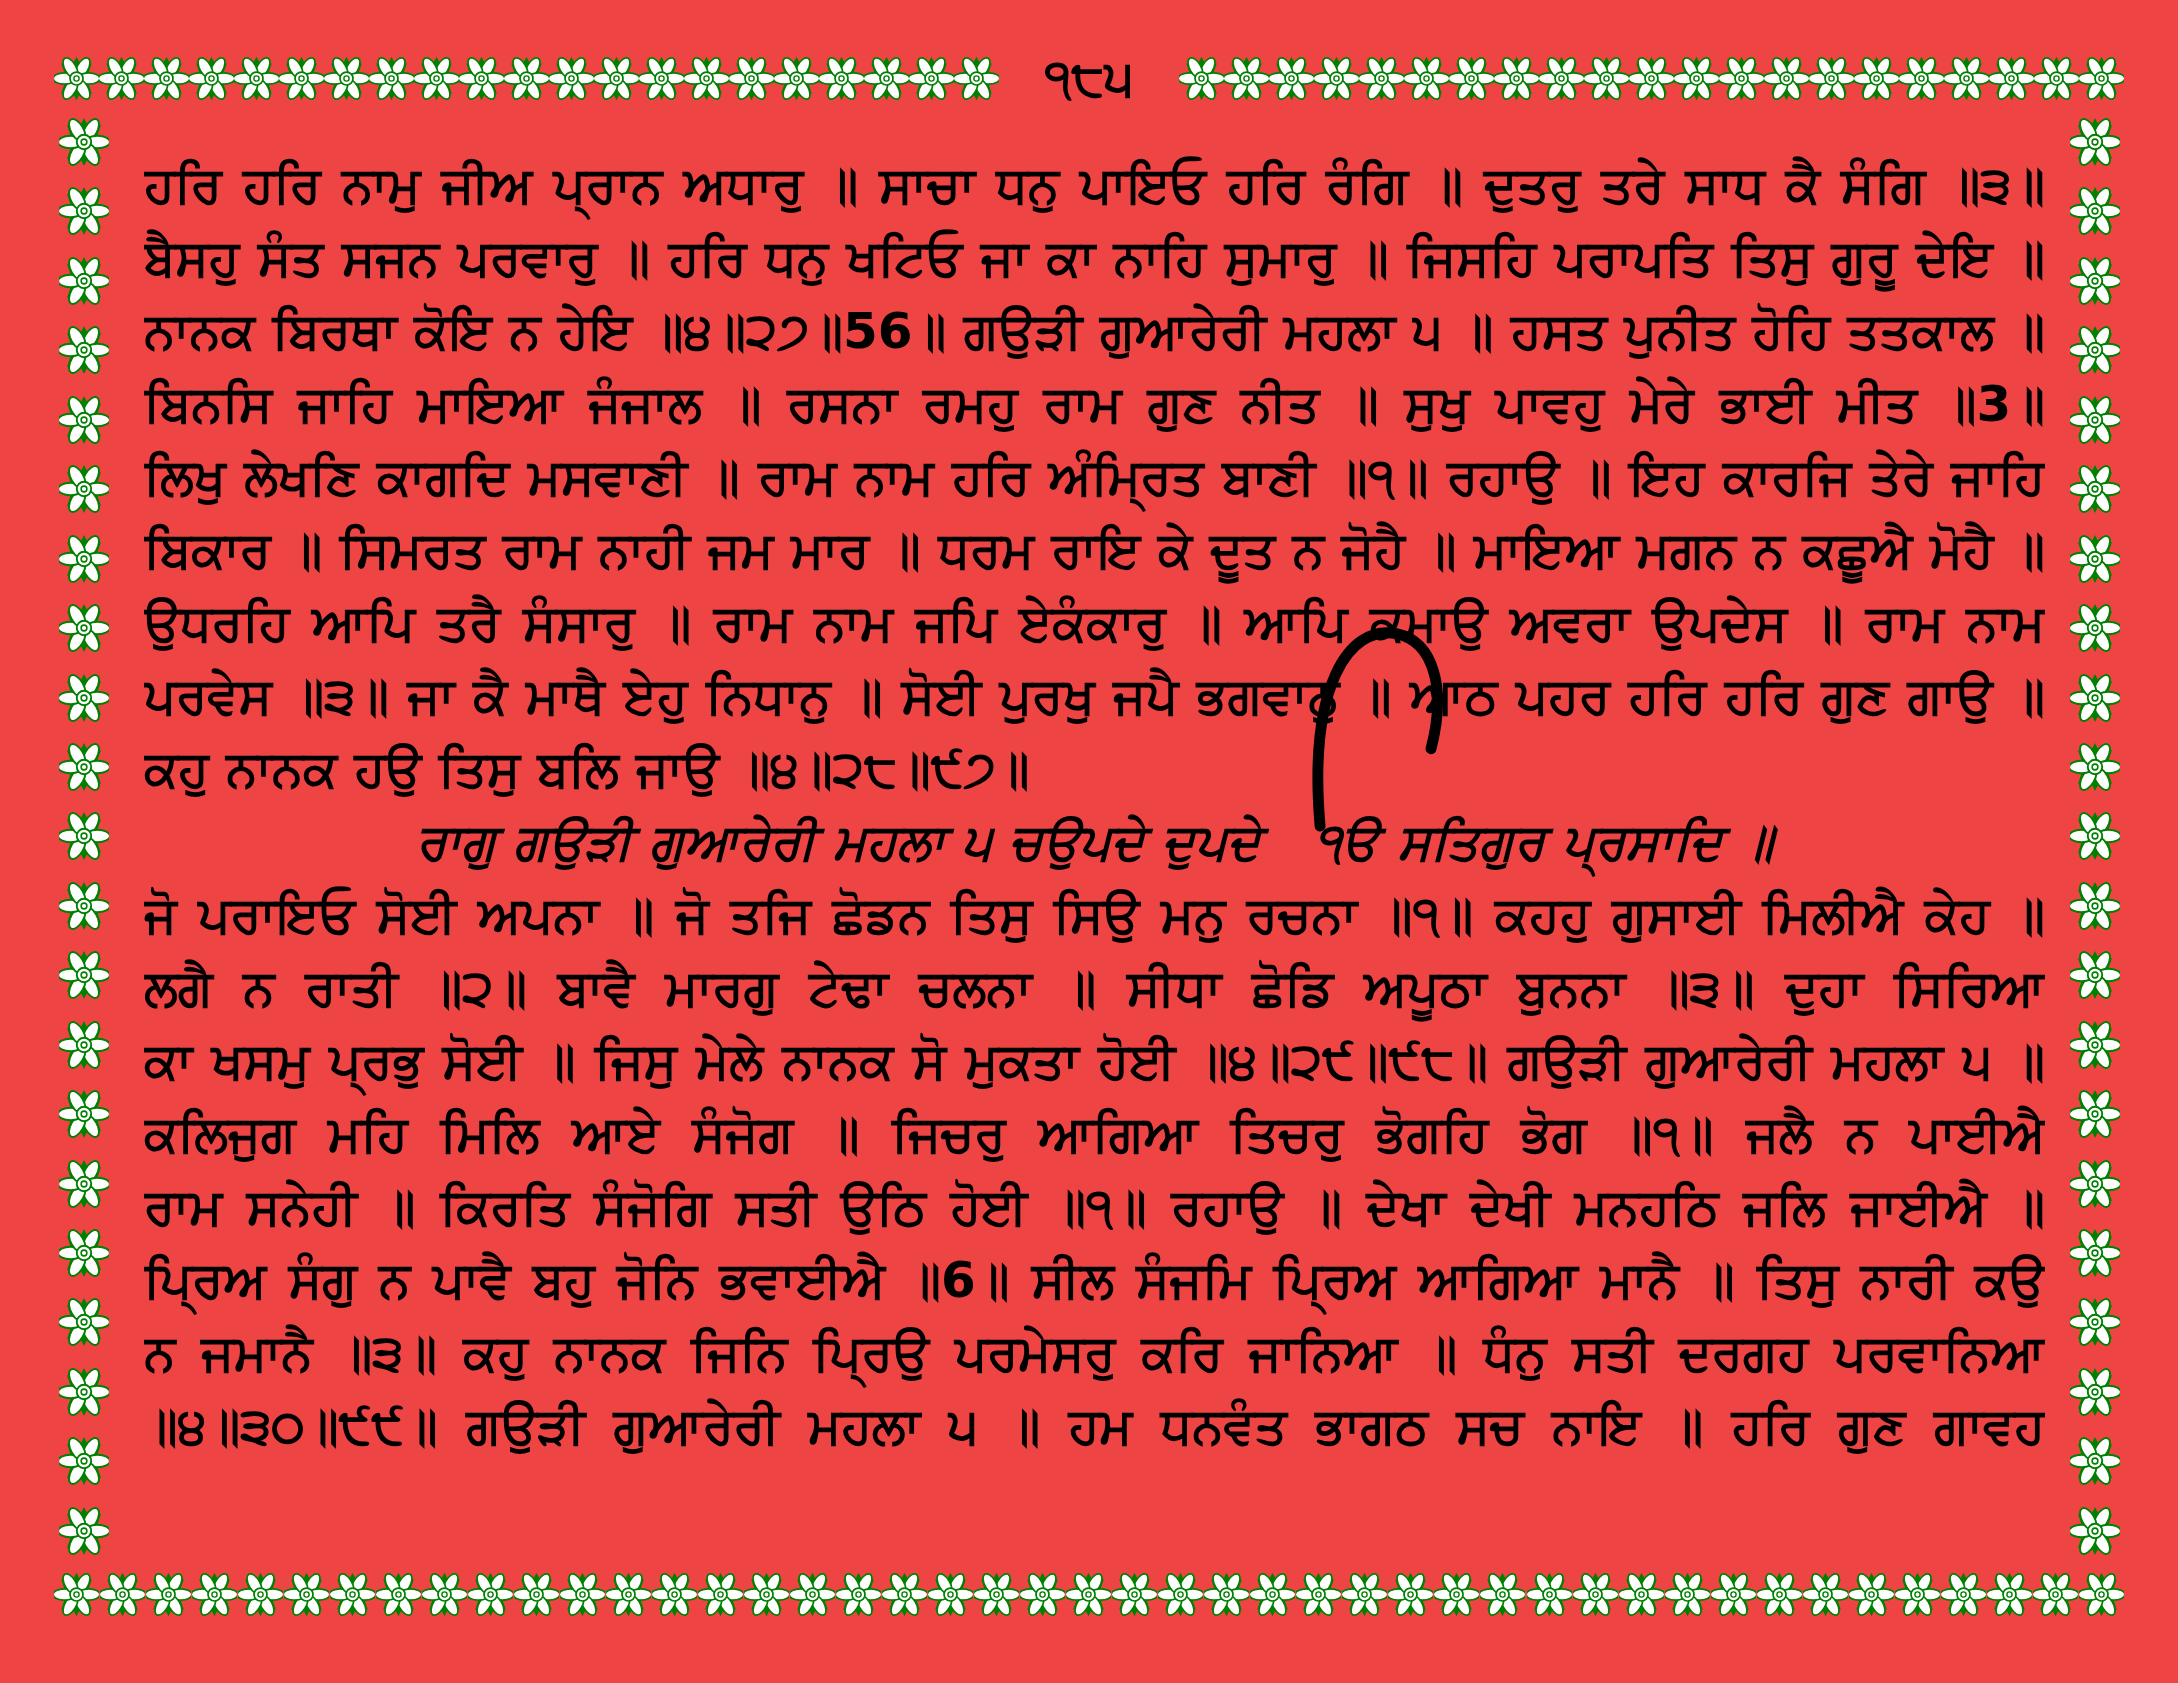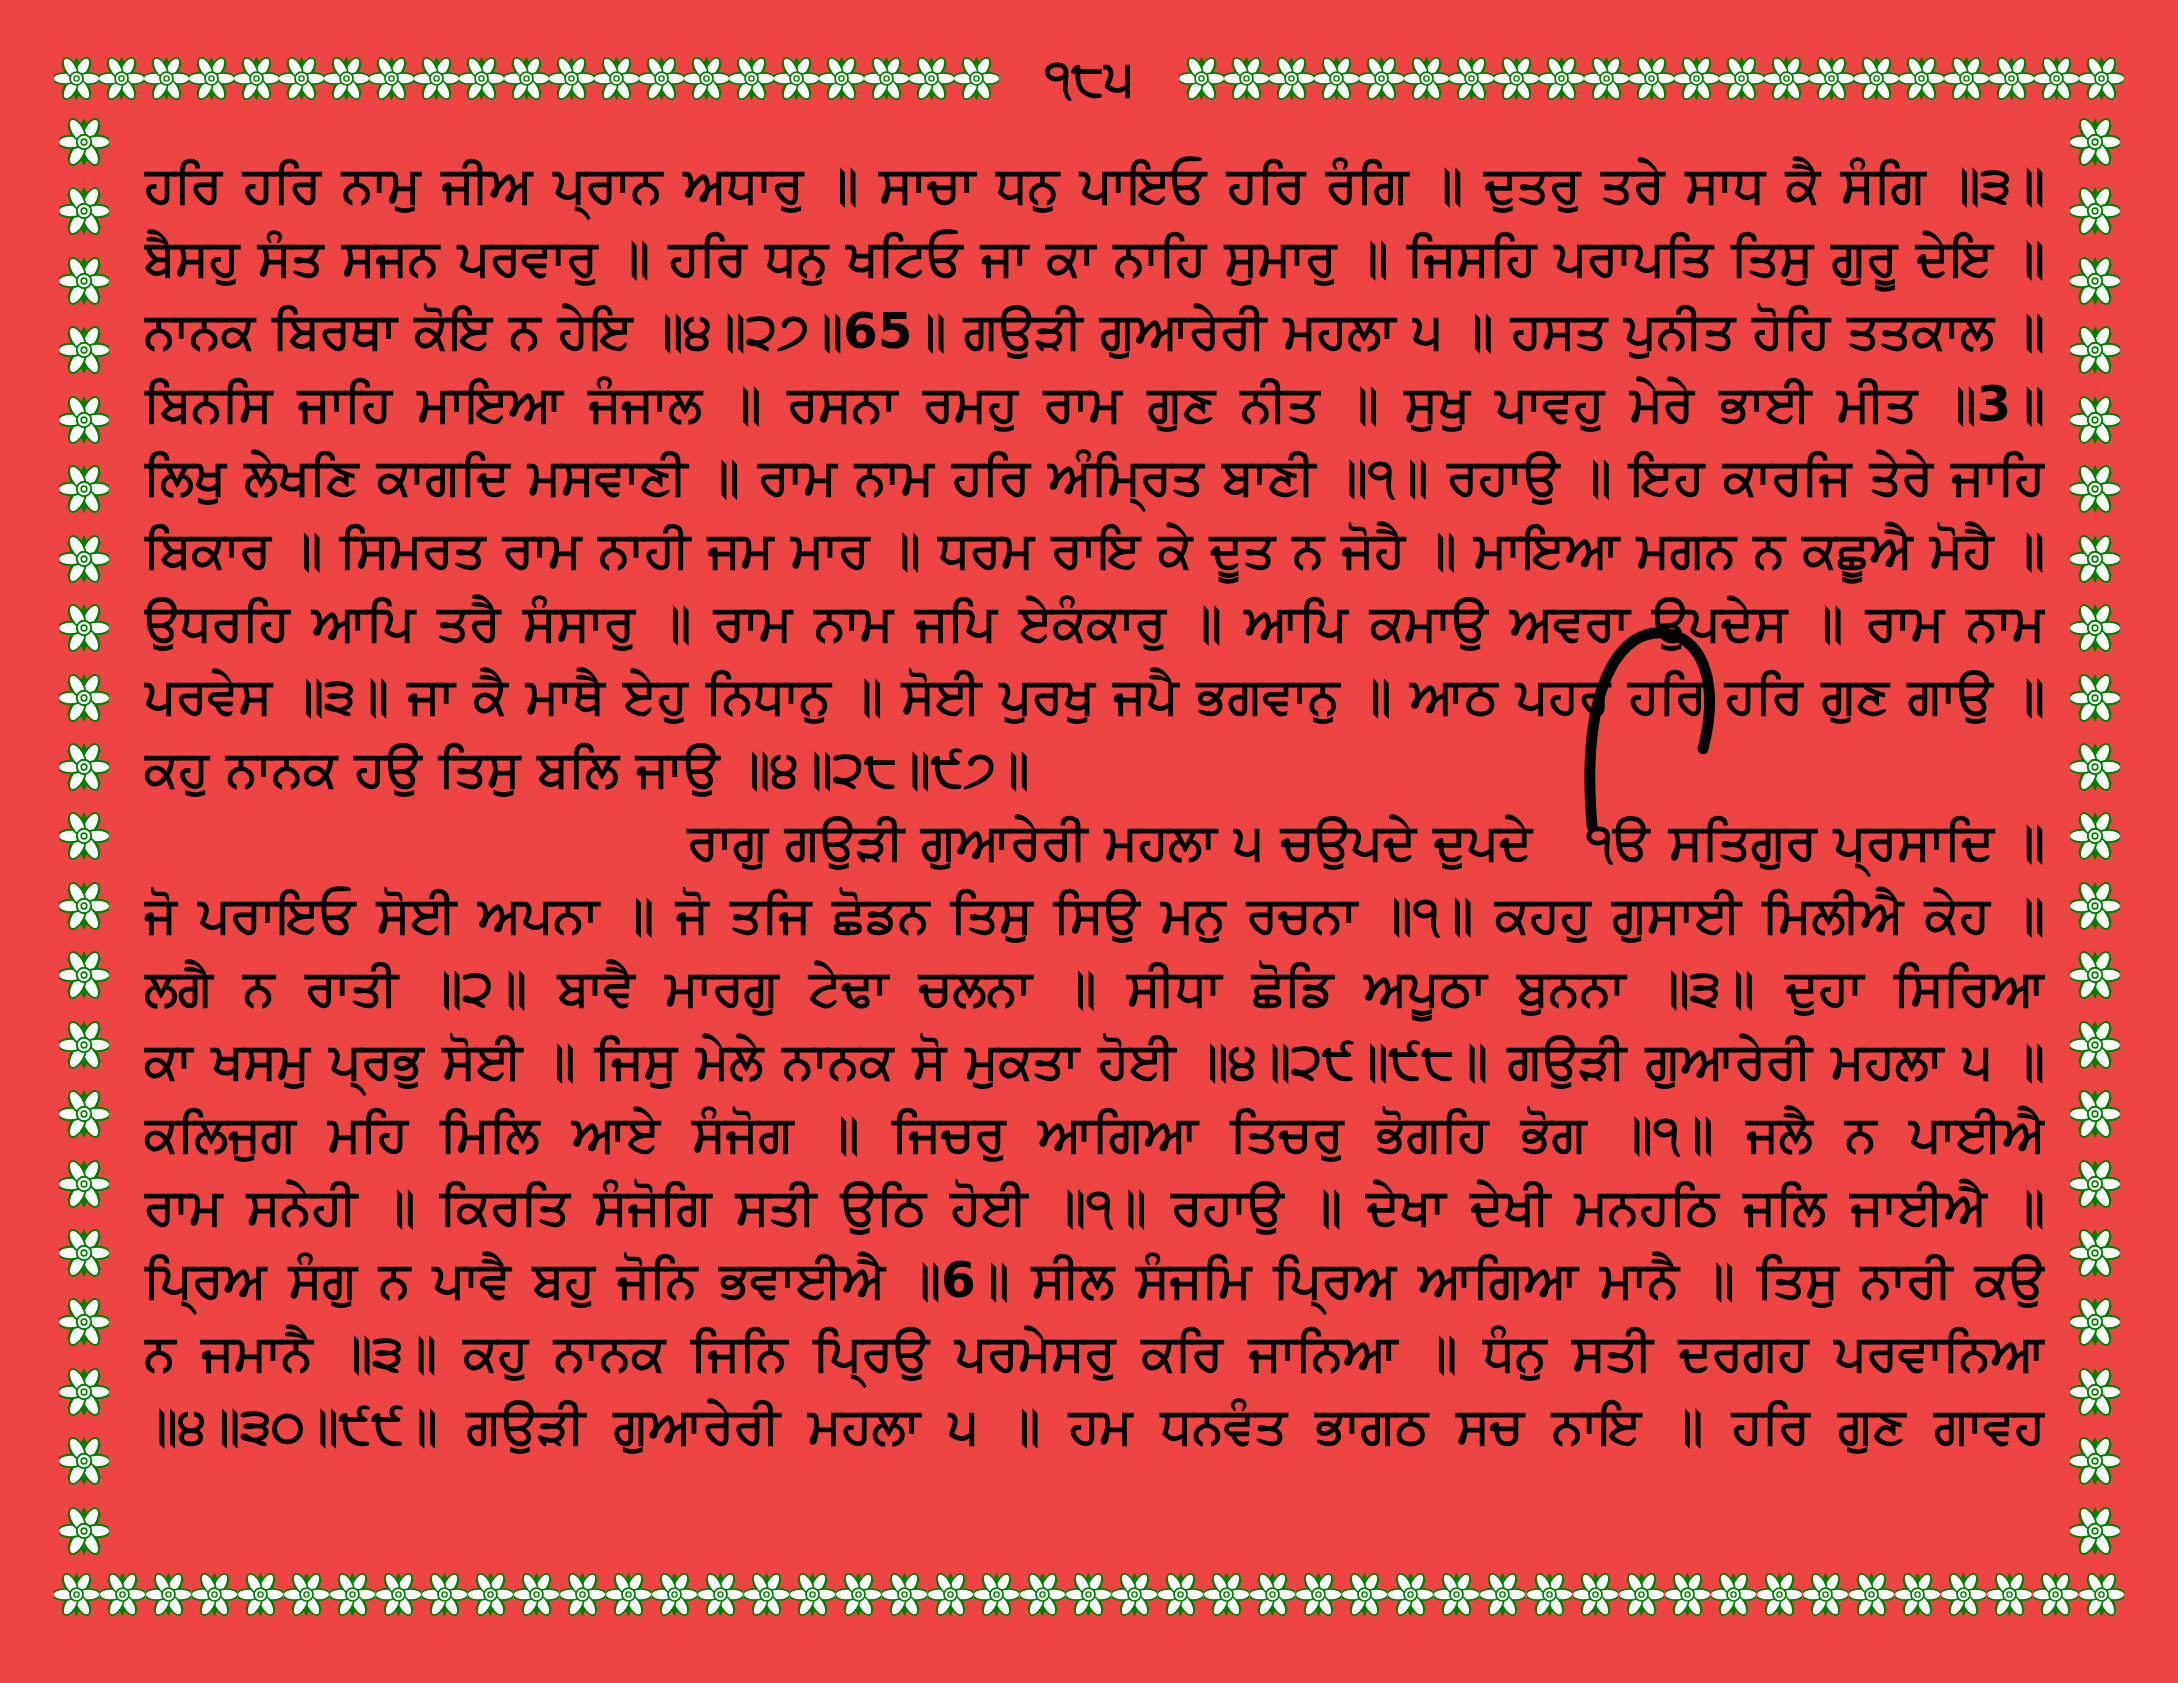--- a/index.html
+++ b/index.html
@@ -31,22 +31,22 @@
     height:73px;
     font-size:50px;font-weight:700;
     line-height:73px;
     text-align:justify;
     text-align-last:justify;
     overflow:hidden;
     white-space:normal;
   }
   .line.end-left{text-align:right;text-align-last:left;}
   .line.header-line{
-    display:flex;justify-content:flex-end;align-items:flex-end;
-    text-align:center;text-align-last:center;overflow:visible;
+    display:flex;justify-content:center;align-items:flex-end;
+    text-align:center;text-align-last:center;overflow:visible;font-style:italic;
   }
   .header-line .hseg{white-space:nowrap;}
   .header-line .gap-a{width:54px;}
   .header-line .gap-b{width:20px;}
   .ik-onkar{position:relative;display:inline-block;white-space:nowrap;}
   .onkar-arc{
     position:absolute;left:-8px;bottom:48px;
     width:149px;height:213px;overflow:visible;
   }
 </style>
@@ -2389,21 +2389,21 @@
           <ellipse cx="0" cy="-14" rx="6.5" ry="13" transform="rotate(270)" fill="#ffffff" stroke="#008000" stroke-width="2"></ellipse>
           <ellipse cx="0" cy="-14" rx="6.5" ry="13" transform="rotate(330)" fill="#ffffff" stroke="#008000" stroke-width="2"></ellipse>
     <circle r="7.5" fill="#ffffff" stroke="#008000" stroke-width="2"></circle>
     <circle r="3" fill="none" stroke="#008000" stroke-width="1.6"></circle>
   </svg></span>
     </div>
 
   <div class="text-block">
     <div class="line">ਹਰਿ ਹਰਿ ਨਾਮੁ ਜੀਅ ਪ੍ਰਾਨ ਅਧਾਰੁ ॥ ਸਾਚਾ ਧਨੁ ਪਾਇਓ ਹਰਿ ਰੰਗਿ ॥ ਦੁਤਰੁ ਤਰੇ ਸਾਧ ਕੈ ਸੰਗਿ ॥੩॥ ਸੁਖਿ</div>
     <div class="line">ਬੈਸਹੁ ਸੰਤ ਸਜਨ ਪਰਵਾਰੁ ॥ ਹਰਿ ਧਨੁ ਖਟਿਓ ਜਾ ਕਾ ਨਾਹਿ ਸੁਮਾਰੁ ॥ ਜਿਸਹਿ ਪਰਾਪਤਿ ਤਿਸੁ ਗੁਰੂ ਦੇਇ ॥</div>
-    <div class="line">ਨਾਨਕ ਬਿਰਥਾ ਕੋਇ ਨ ਹੇਇ ॥੪॥੨੭॥65॥ ਗਉੜੀ ਗੁਆਰੇਰੀ ਮਹਲਾ ੫ ॥ ਹਸਤ ਪੁਨੀਤ ਹੋਹਿ ਤਤਕਾਲ ॥</div>
+    <div class="line">ਨਾਨਕ ਬਿਰਥਾ ਕੋਇ ਨ ਹੇਇ ॥੪॥੨੭॥56॥ ਗਉੜੀ ਗੁਆਰੇਰੀ ਮਹਲਾ ੫ ॥ ਹਸਤ ਪੁਨੀਤ ਹੋਹਿ ਤਤਕਾਲ ॥</div>
     <div class="line">ਬਿਨਸਿ ਜਾਹਿ ਮਾਇਆ ਜੰਜਾਲ ॥ ਰਸਨਾ ਰਮਹੁ ਰਾਮ ਗੁਣ ਨੀਤ ॥ ਸੁਖੁ ਪਾਵਹੁ ਮੇਰੇ ਭਾਈ ਮੀਤ ॥3॥</div>
     <div class="line">ਲਿਖੁ ਲੇਖਣਿ ਕਾਗਦਿ ਮਸਵਾਣੀ ॥ ਰਾਮ ਨਾਮ ਹਰਿ ਅੰਮ੍ਰਿਤ ਬਾਣੀ ॥੧॥ ਰਹਾਉ ॥ ਇਹ ਕਾਰਜਿ ਤੇਰੇ ਜਾਹਿ</div>
     <div class="line">ਬਿਕਾਰ ॥ ਸਿਮਰਤ ਰਾਮ ਨਾਹੀ ਜਮ ਮਾਰ ॥ ਧਰਮ ਰਾਇ ਕੇ ਦੂਤ ਨ ਜੋਹੈ ॥ ਮਾਇਆ ਮਗਨ ਨ ਕਛੂਐ ਮੋਹੈ ॥੨॥</div>
     <div class="line">ਉਧਰਹਿ ਆਪਿ ਤਰੈ ਸੰਸਾਰੁ ॥ ਰਾਮ ਨਾਮ ਜਪਿ ਏਕੰਕਾਰੁ ॥ ਆਪਿ ਕਮਾਉ ਅਵਰਾ ਉਪਦੇਸ ॥ ਰਾਮ ਨਾਮ ਹਿਰਦੈ</div>
     <div class="line">ਪਰਵੇਸ ॥੩॥ ਜਾ ਕੈ ਮਾਥੈ ਏਹੁ ਨਿਧਾਨੁ ॥ ਸੋਈ ਪੁਰਖੁ ਜਪੈ ਭਗਵਾਨੁ ॥ ਆਠ ਪਹਰ ਹਰਿ ਹਰਿ ਗੁਣ ਗਾਉ ॥</div>
     <div class="line end-left">ਕਹੁ ਨਾਨਕ ਹਉ ਤਿਸੁ ਬਲਿ ਜਾਉ ॥੪॥੨੮॥੯੭॥</div>
 
     <div class="line header-line">
       <span class="hseg">ਰਾਗੁ ਗਉੜੀ ਗੁਆਰੇਰੀ ਮਹਲਾ ੫ ਚਉਪਦੇ ਦੁਪਦੇ</span>
       <span class="gap-a"></span>

